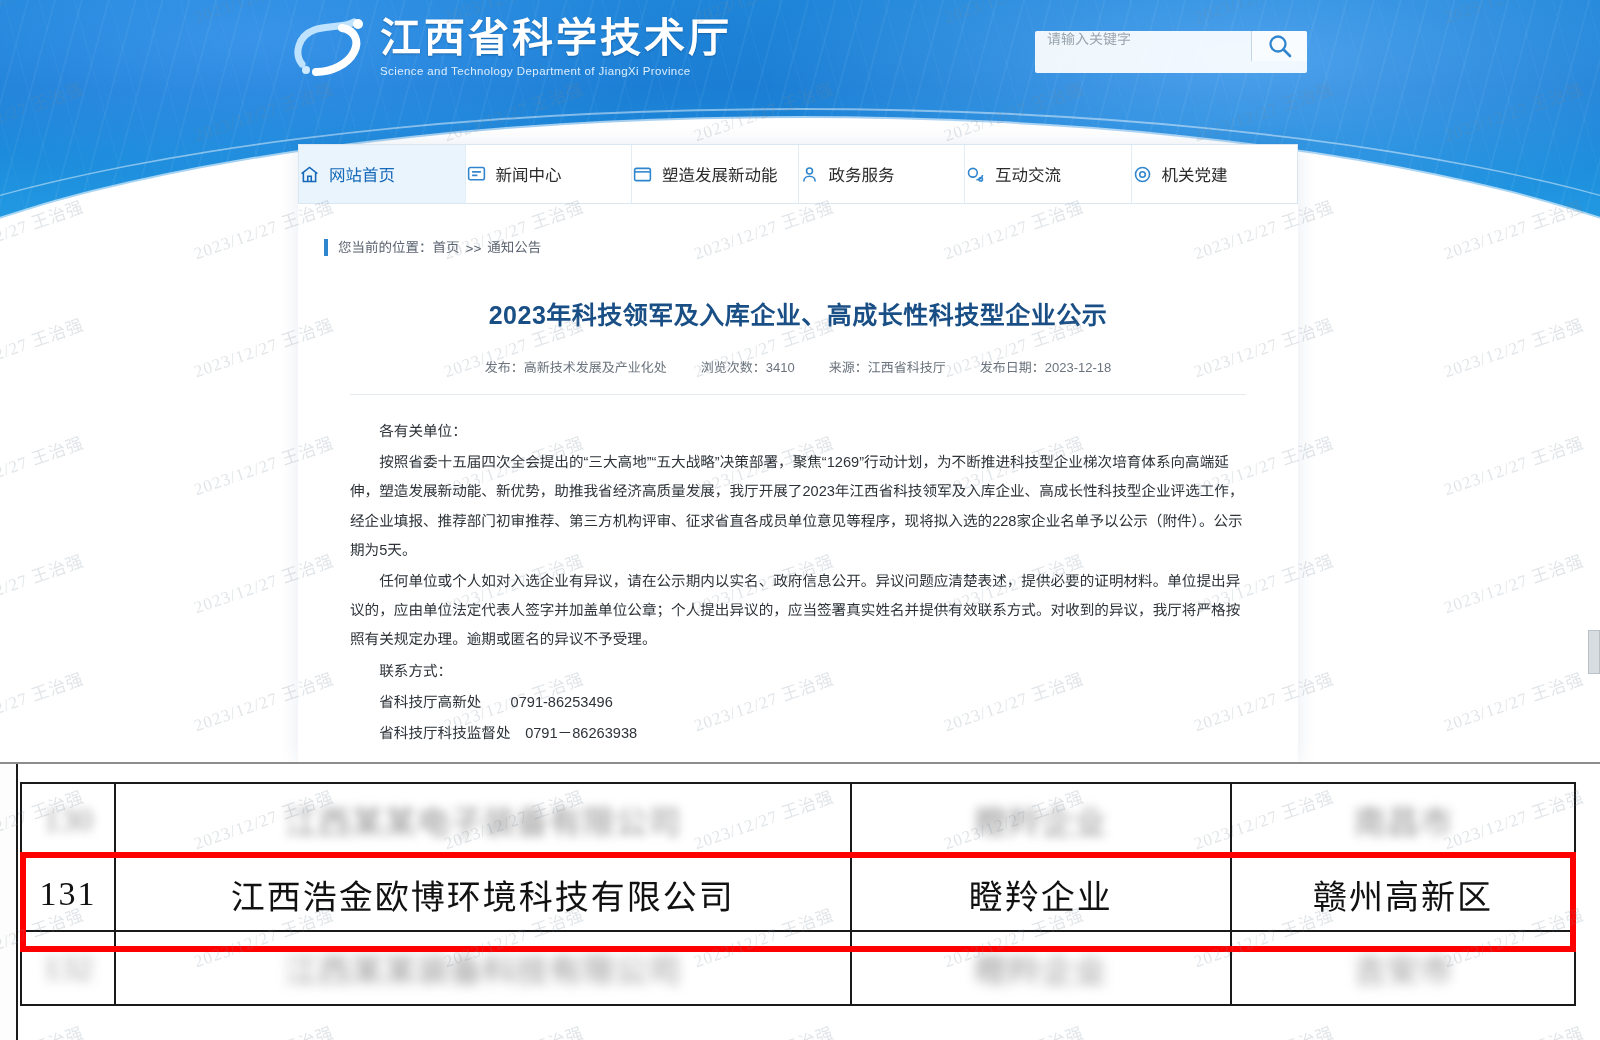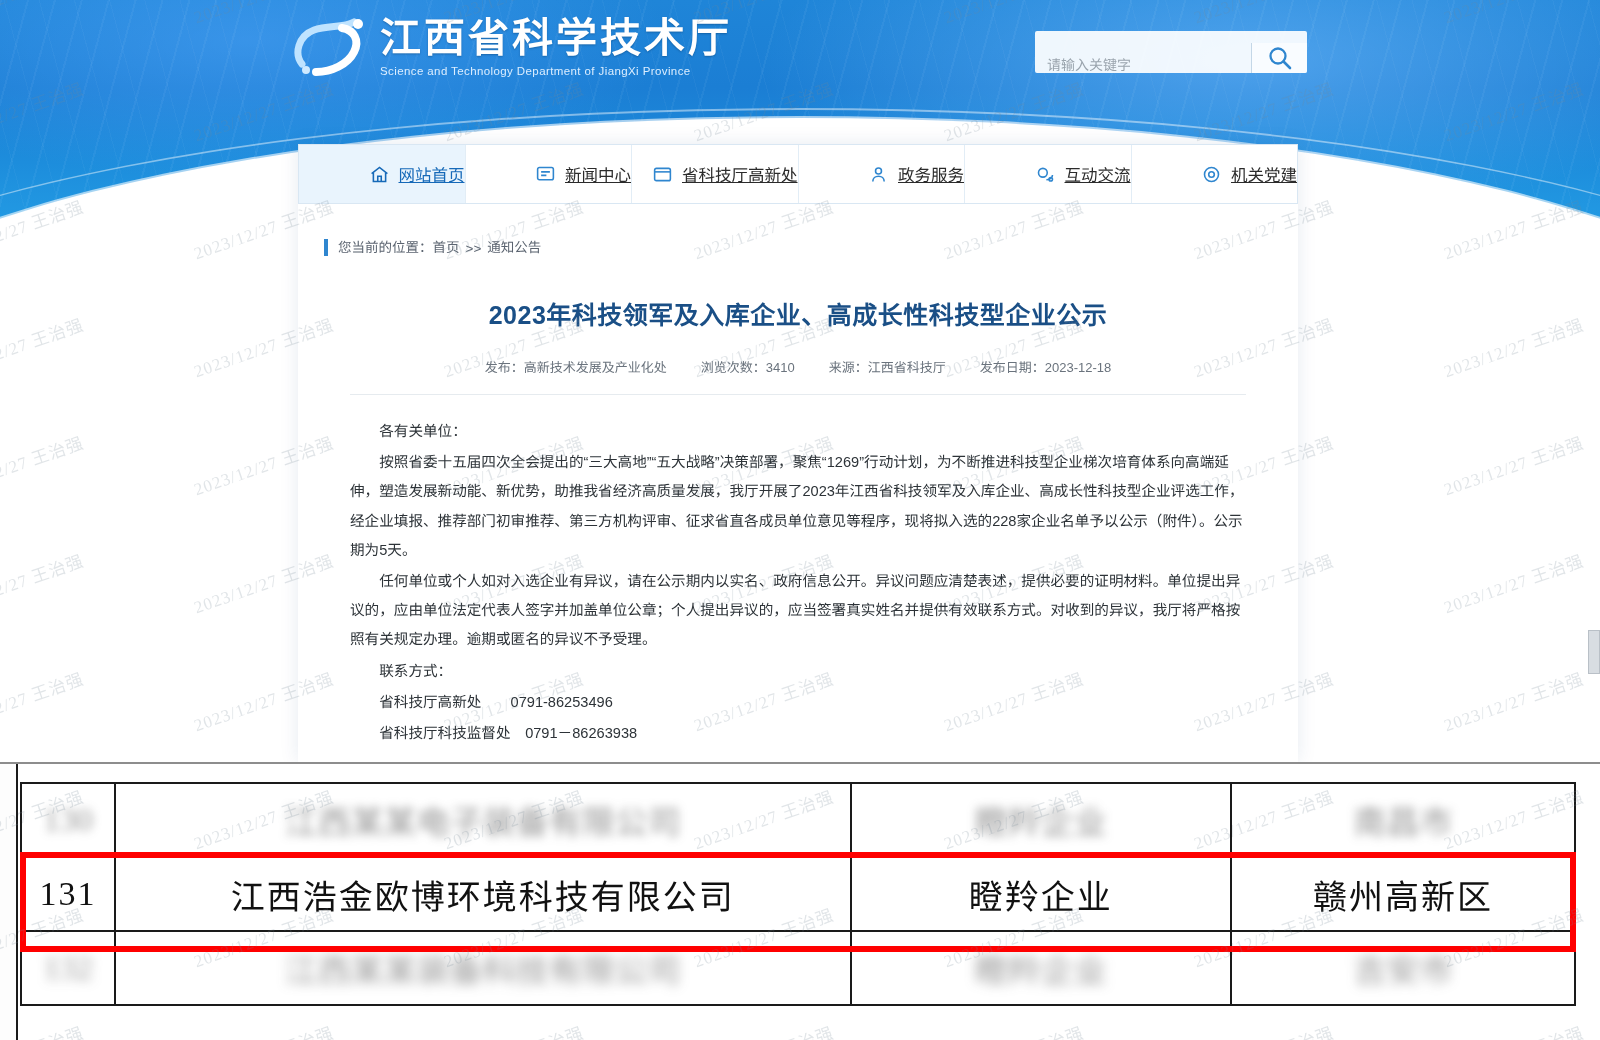--- a/index.html
+++ b/index.html
@@ -77,21 +77,21 @@
   .logo-text-en {
     color: #dceeff;
     font-size: 11.5px;
     letter-spacing: .4px;
     margin-top: 4px;
   }
 
   .search-box {
     position: absolute;
     right: 293px; top: 31px;
-    display: flex; align-items: flex-end;
+    display: flex; align-items: flex-start;
     z-index: 5;
     width: 272px; height: 42px;
     background: rgba(255,255,255,0.92);
     border-radius: 2px;
     overflow: hidden;
   }
   .search-input {
     flex: 1;
     border: 0; outline: 0;
     background: transparent;
@@ -119,28 +119,27 @@
     box-shadow: 0 0 18px rgba(0,60,120,.10);
   }
   .navbar {
     display: flex;
     height: 60px;
     border: 1px solid #d9e7f3;
     background: #fff;
   }
   .nav-item {
     flex: 1;
-    display: flex; align-items: center; justify-content: flex-end;
+    display: flex; align-items: center; justify-content: flex-start;
     gap: 9px;
     font-size: 16.5px;
     color: #2b2b2b;
     border-right: 1px solid #e2edf6;
     cursor: pointer;
     position: relative;
-    text-decoration: underline;
   }
   .nav-item:last-child { border-right: 0; }
   .nav-item.active {
     background: #e9f4fd;
     color: #1669b8;
   }
   .nav-item .ico { color: #2f86cf; display: flex; }
   .nav-item.active .ico { color: #1669b8; }
 
   .breadcrumb {
@@ -322,21 +321,21 @@
           </span>
           <span>新闻中心</span>
         </div>
         <div class="nav-item">
           <span class="ico">
             <svg width="21" height="21" viewBox="0 0 24 24" fill="none" stroke="currentColor" stroke-width="1.8">
               <rect x="3" y="5" width="18" height="14" rx="2"></rect>
                 <path d="M3 9h18"></path>
             </svg>
           </span>
-          <span>省科技厅高新处</span>
+          <span>塑造发展新动能</span>
         </div>
         <div class="nav-item">
           <span class="ico">
             <svg width="21" height="21" viewBox="0 0 24 24" fill="none" stroke="currentColor" stroke-width="1.8">
               <circle cx="12" cy="8" r="3.4"></circle>
                 <path d="M5.5 20c0-3.6 2.9-6 6.5-6s6.5 2.4 6.5 6"></path>
             </svg>
           </span>
           <span>政务服务</span>
         </div>

